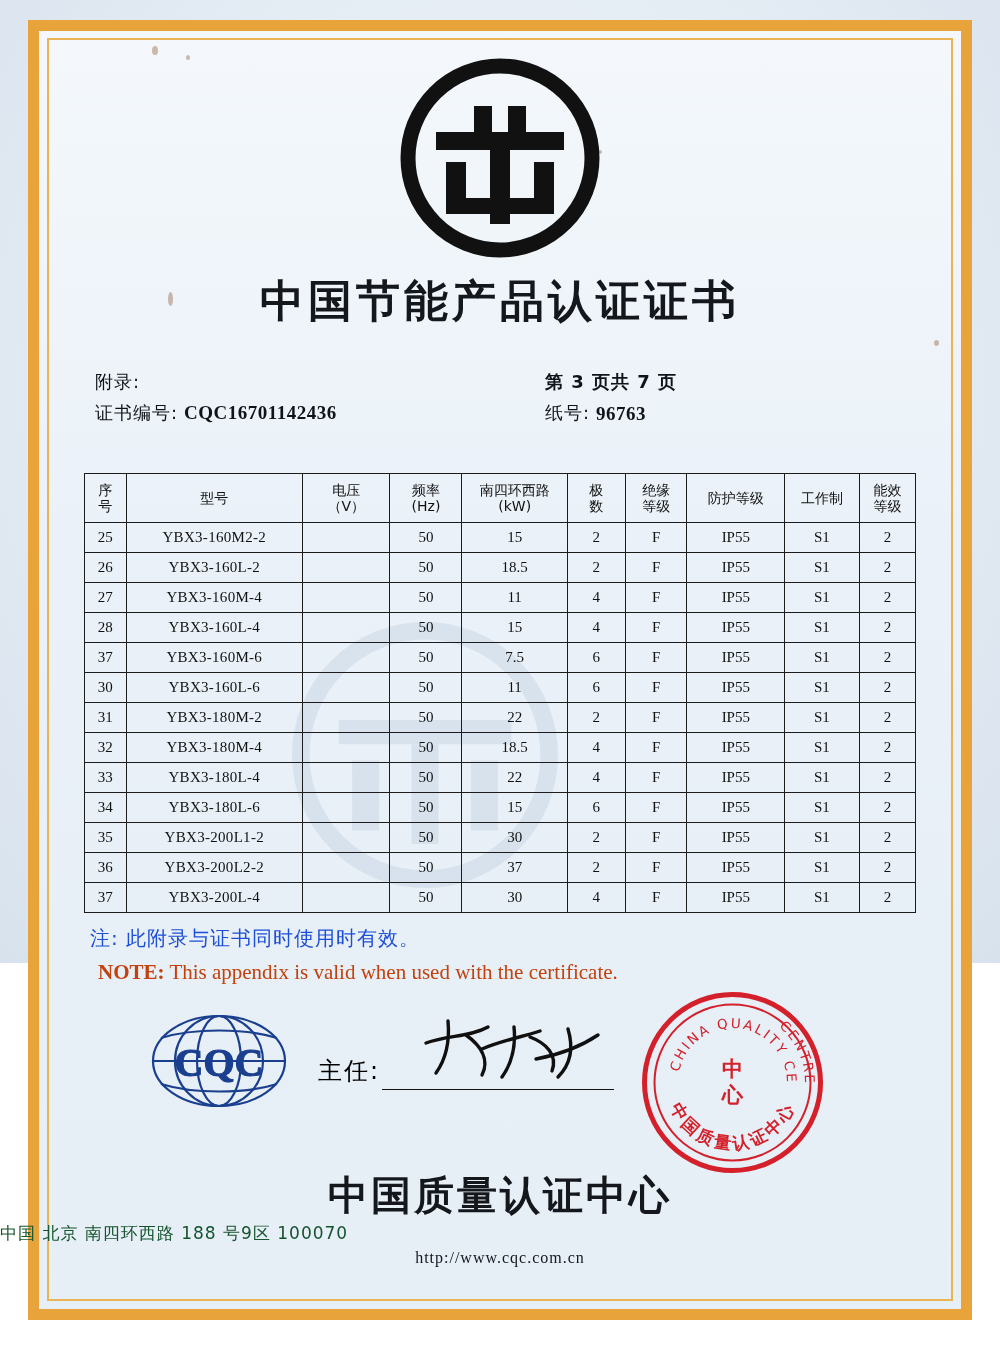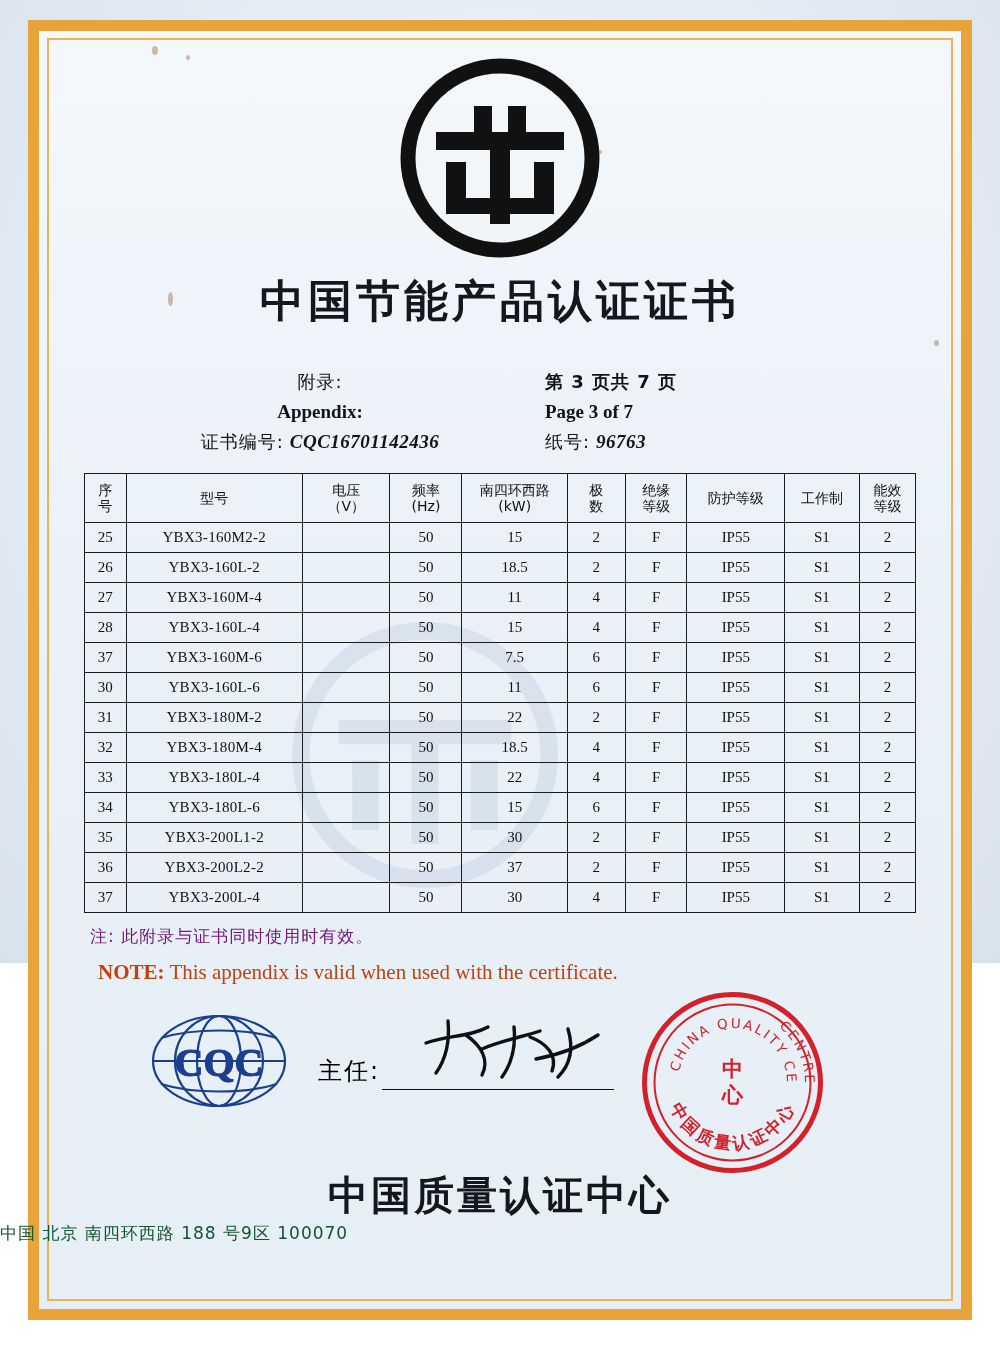--- a/index.html
+++ b/index.html
@@ -80,42 +80,40 @@
   }
   .meta-row {
     display: flex;
     margin-bottom: 7px;
     align-items: baseline;
   }
   .meta-left {
     width: 450px;
     display: flex;
     align-items: baseline;
-    justify-content: center;
   }
   .meta-right {
     flex: 1;
     display: flex;
-    align-items: center;
+    align-items: flex-end;
   }
   .cn {
     font-family: "DejaVu Sans", sans-serif;
     font-size: 18px;
     letter-spacing: 1px;
   }
   .bold {
     font-weight: bold;
   }
   .meta-val {
     margin-left: 6px;
     font-family: "Liberation Serif", serif;
     font-size: 19px;
     font-weight: bold;
     letter-spacing: 0.5px;
-    font-style: italic;
   }
 
   
   .tbl-wrap {
     position: absolute;
     top: 473px;
     left: 84px;
     width: 832px;
   }
   table.spec {
@@ -157,22 +155,22 @@
   .col-prot { width: 104px; }
   .col-duty { width: 80px; }
   .col-eff { width: 60px; }
 
   
   .note-cn {
     position: absolute;
     top: 925px;
     left: 90px;
     font-family: "DejaVu Sans", sans-serif;
-    font-size: 17px;
-    color: #701a75;
+    font-size: 20px;
+    color: #1d4ed8;
     letter-spacing: 1px;
   }
   .note-en {
     position: absolute;
     top: 960px;
     left: 98px;
     font-family: "Liberation Serif", serif;
     font-size: 21px;
     color: #c2410c;
   }
@@ -304,28 +302,20 @@
 
   <div class="main-title">中国节能产品认证证书</div>
 
   <div class="meta">
     <div class="meta-row">
       <div class="meta-left">
         <span class="cn">附录:</span>
       </div>
       <div class="meta-right">
         <span class="cn bold">第 3 页共 7 页</span>
-      </div>
-    </div>
-    <div class="meta-row">
-      <div class="meta-left">
-        <span class="bold">Appendix:</span>
-      </div>
-      <div class="meta-right">
-        <span class="bold">Page 3 of 7</span>
       </div>
     </div>
     <div class="meta-row">
       <div class="meta-left">
         <span class="cn">证书编号:</span>
         <span class="meta-val">CQC16701142436</span>
       </div>
       <div class="meta-right">
         <span class="cn">纸号:</span>
         <span class="meta-val">96763</span>
@@ -613,13 +603,14 @@
       <text font-family="DejaVu Sans, sans-serif" font-size="13.5" fill="#d4202a" letter-spacing="2">
         <textPath href="#outerArc" startOffset="72%">CENTRE</textPath>
       </text>
       <text x="92.5" y="86" text-anchor="middle" font-family="DejaVu Sans, sans-serif" font-size="21" font-weight="bold" fill="#d4202a">中</text>
       <text x="92.5" y="112" text-anchor="middle" font-family="DejaVu Sans, sans-serif" font-size="21" font-weight="bold" fill="#d4202a">心</text>
     </svg>
   </div>
 
   <div class="footer-org">中国质量认证中心</div>
   <div class="footer-addr">中国 北京 南四环西路 188 号9区 100070</div>
+  <div class="footer-url">http://www.cqc.com.cn</div>
 </div>
 
 </body></html>

